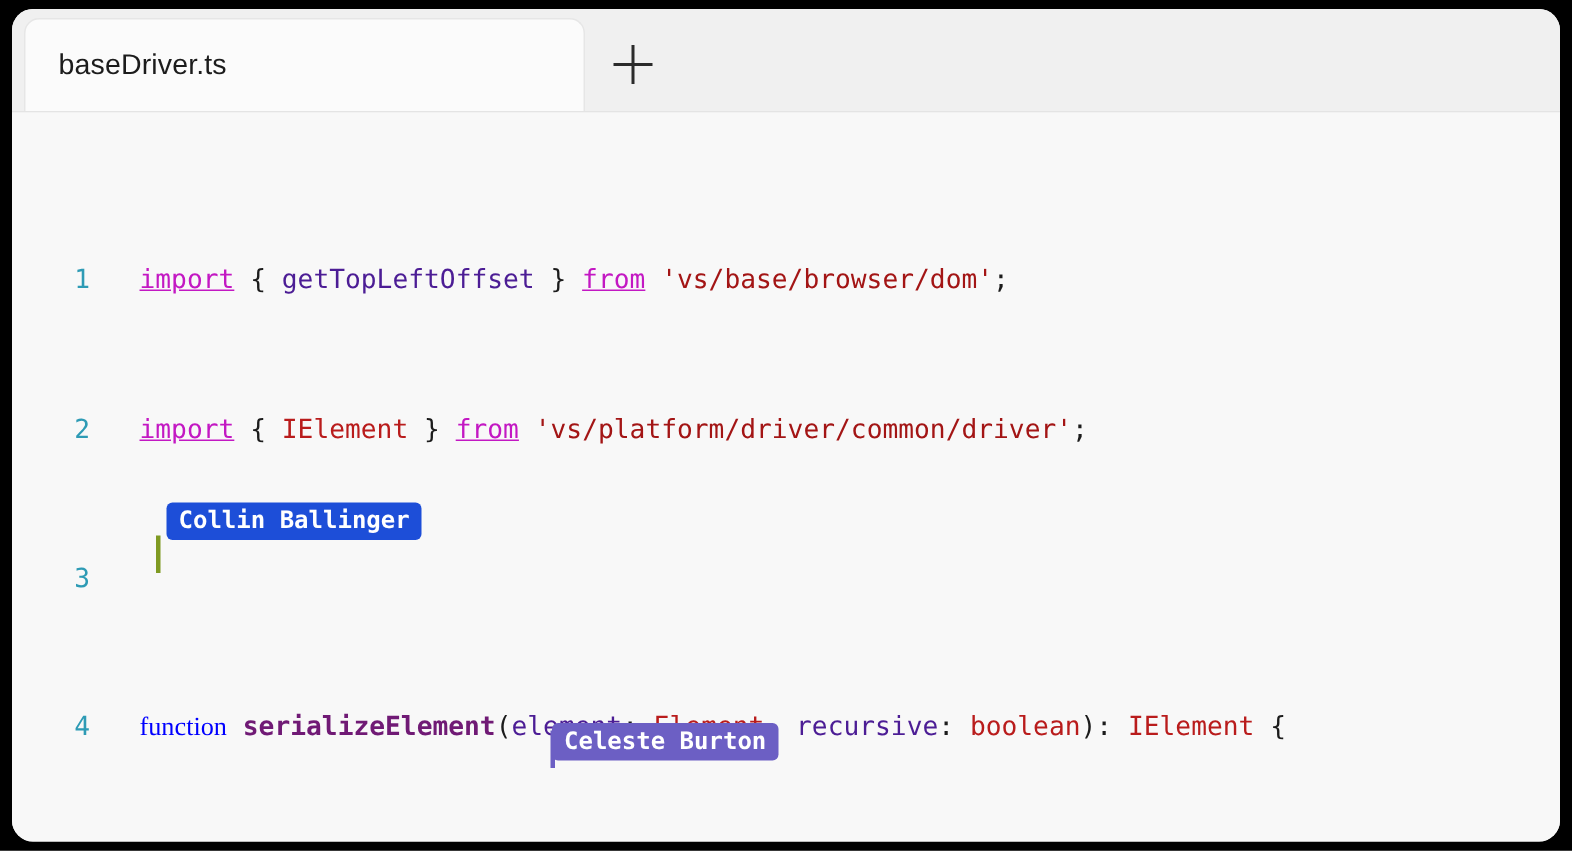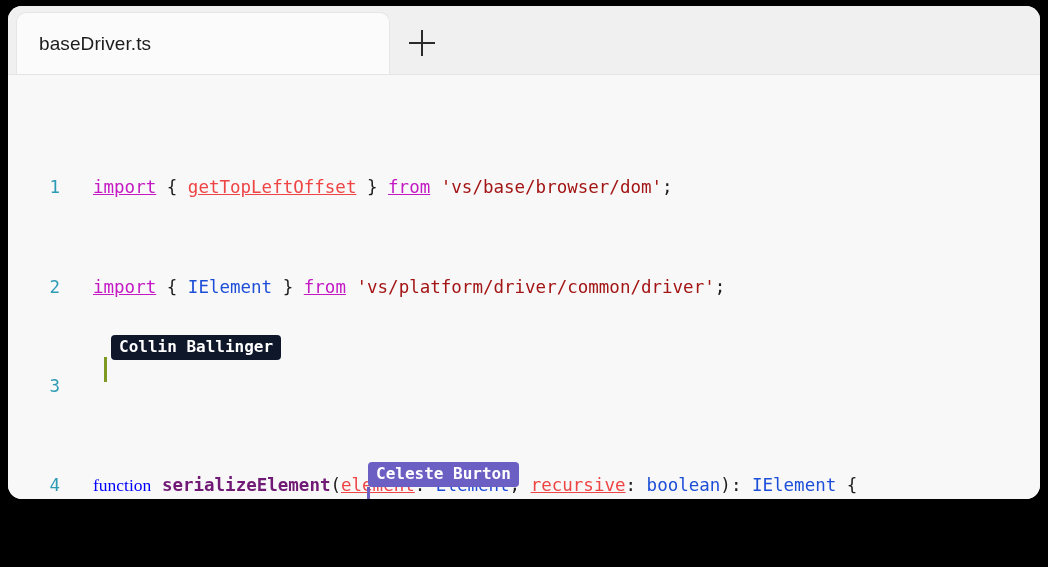--- a/index.html
+++ b/index.html
@@ -12,21 +12,21 @@
     height: 567px;
     overflow: hidden;
     font-family: "Liberation Sans", sans-serif;
   }
 
   .window {
     position: absolute;
     left: 8px;
     top: 6px;
     width: 1032px;
-    height: 493px;
+    height: 555px;
     background: #f8f8f8;
     border-radius: 14px;
     overflow: hidden;
     box-shadow: 0 2px 10px rgba(0,0,0,0.35);
   }
 
   
   .tabbar {
     position: relative;
     height: 68px;
@@ -116,22 +116,22 @@
     margin-left: 33px;
     position: relative;
     white-space: pre;
   }
 
   
   .kw    { color: #c318c3; text-decoration: underline; }   
   .kw2   { color: #0000ff; font-family: Liberation Serif, serif; }   
   .str   { color: #a31515; text-align: center; }   
   .fn    { color: #701a75; font-weight: bold; }   
-  .type  { color: #1d4ed8; }   
-  .param { color: #ef4444; text-decoration: underline; }   
+  .type  { color: #b91c1c; }   
+  .param { color: #4c1d95; }   
   .plain { color: #1c1c1c; }
   .punc  { color: #1c1c1c; }
 
   
   .cursor-label {
     position: absolute;
     font-family: "DejaVu Sans Mono", monospace;
     font-size: 16px;
     font-weight: bold;
     color: #ffffff;
@@ -209,19 +209,19 @@
 
       
 
       
 
       
 
     </div>
 
     <div class="caret" style="left: 96px; top: 282px; height: 25px; background: rgb(127, 154, 34);"></div>
-    <div class="cursor-label" style="left: 103px; top: 260px; background: #0f172a;">Collin Ballinger</div>
+    <div class="cursor-label" style="left: 103px; top: 260px; background: #1d4ed8;">Collin Ballinger</div>
 
     <div class="caret" style="left: 359px; top: 412px; height: 25px; background: rgb(108, 95, 196);"></div>
-    <div class="cursor-label" style="left: 360px; top: 387px; background: rgb(108, 95, 196);">Celeste Burton</div>
+    <div class="cursor-label" style="left: 360px; top: 407px; background: rgb(108, 95, 196);">Celeste Burton</div>
 
   </div>
 </div>
 
 </body></html>

